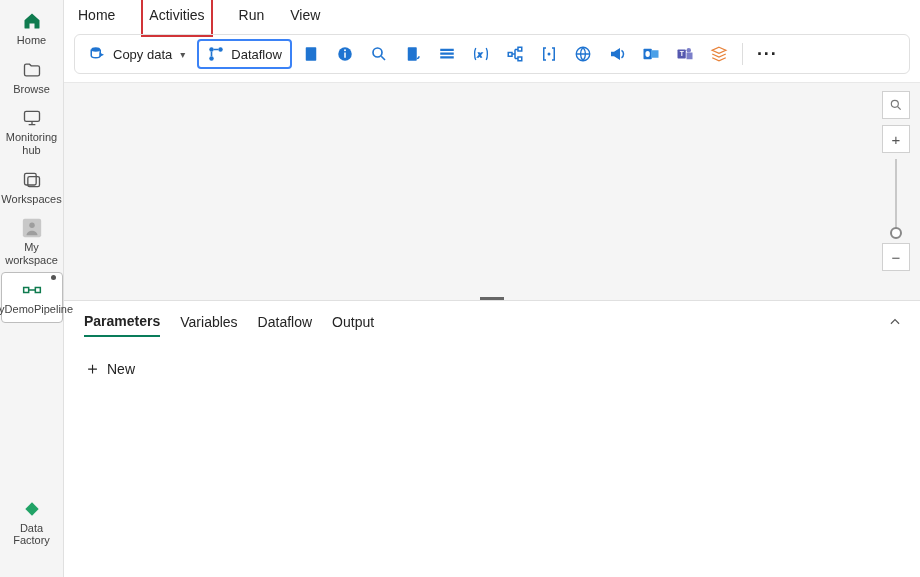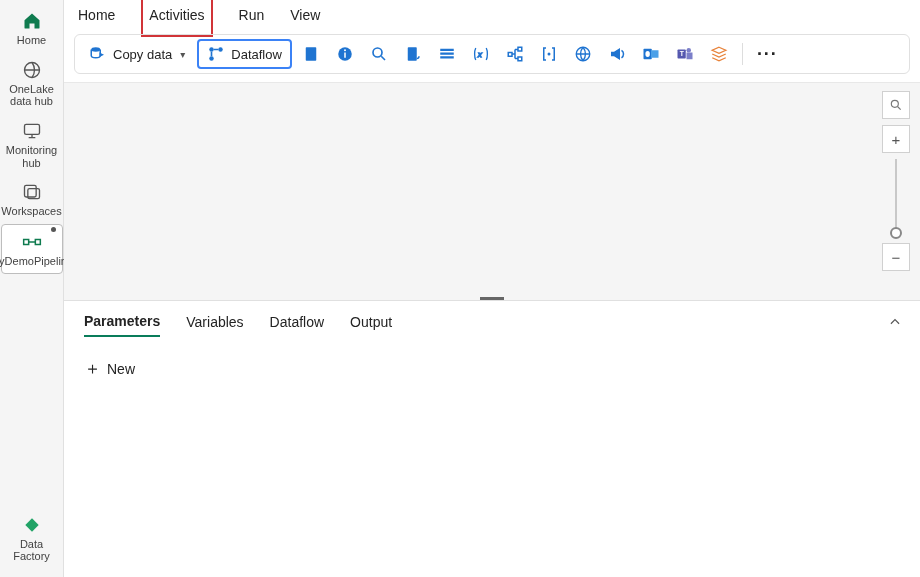--- a/index.html
+++ b/index.html
@@ -5,21 +5,21 @@
   * { box-sizing: border-box; margin: 0; padding: 0; }
   body { font-family: "Segoe UI", sans-serif; font-size: 13px; color: #242424; width: 920px; height: 577px; overflow: hidden; display: flex; background: #fff; }
   
   
   .sidebar { width: 64px; flex-shrink: 0; background: #f5f5f5; border-right: 1px solid #e0e0e0; display: flex; flex-direction: column; align-items: center; padding-top: 4px; }
   .sidebar-item { width: 62px; display: flex; flex-direction: column; align-items: center; padding: 6px 2px; cursor: pointer; font-size: 11px; line-height: 1.15; text-align: center; color: #424242; position: relative; }
   .sidebar-item .ic { width: 22px; height: 22px; display: flex; align-items: center; justify-content: center; margin-bottom: 2px; }
   .sidebar-item.selected { border: 1px solid #bdbdbd; border-radius: 4px; background: #fff; }
   .sidebar-item.selected .ic svg { stroke: #0f7b4f; }
   .sidebar-item .dot { position: absolute; top: 2px; right: 6px; width: 5px; height: 5px; background: #555; border-radius: 50%; }
-  .sidebar-bottom { margin-top: auto; margin-bottom: 8px; }
+  .sidebar-bottom { margin-top: auto; margin-bottom: 24px; }
 
   
   .main { flex: 1; display: flex; flex-direction: column; min-width: 0; }
   
   
   .tabrow { display: flex; align-items: center; height: 30px; padding-left: 14px; gap: 26px; }
   .tab { font-size: 14px; color: #242424; cursor: pointer; padding: 2px 0; }
   .tab.highlight { border: 2px solid #d13438; padding: 12px 6px; }
   
   
@@ -36,21 +36,21 @@
   
   .canvas { position: relative; flex: 0 0 218px; background: #f5f5f5; border-top: 1px solid #e8e8e8; }
   .canvas-ctrls { position: absolute; right: 10px; top: 8px; display: flex; flex-direction: column; align-items: center; }
   .ctrl-box { width: 28px; height: 28px; border: 1px solid #d0d0d0; background: #fff; display: flex; align-items: center; justify-content: center; font-size: 15px; color: #555; cursor: pointer; margin-bottom: 6px; }
   .ctrl-track { width: 2px; height: 74px; background: #c8c8c8; position: relative; }
   .ctrl-knob { position: absolute; bottom: -6px; left: -5px; width: 12px; height: 12px; border: 2px solid #888; border-radius: 50%; background: #fff; cursor: pointer; }
   .canvas-handle { position: absolute; left: 50%; bottom: -1px; width: 24px; height: 4px; background: #666; transform: translateX(-50%); cursor: ns-resize; }
   
   
   .bottom { flex: 1; border-top: 1px solid #e0e0e0; display: flex; flex-direction: column; padding: 12px 20px; position: relative; }
-  .btabs { display: flex; gap: 26px; align-items: center; }
+  .btabs { display: flex; gap: 20px; align-items: center; }
   .btab { font-size: 14px; cursor: pointer; padding-bottom: 6px; }
   .btab.active { font-weight: 600; border-bottom: 2px solid #097c5a; }
   .collapse { position: absolute; right: 18px; top: 14px; cursor: pointer; color: #555; font-size: 14px; }
   .new-btn { display: inline-flex; align-items: center; gap: 6px; margin-top: 20px; font-size: 14px; cursor: pointer; color: #242424; }
   .plus { font-size: 17px; font-weight: 300; }
 
   svg { display: block; }
 </style>
 </head>
 <body>
@@ -60,43 +60,52 @@
     <span class="ic">
       <svg width="20" height="20" viewBox="0 0 24 24" fill="#0f7b4f">
           <path d="M3 11 12 3l9 8v9a1 1 0 0 1-1 1h-5v-6H9v6H4a1 1 0 0 1-1-1z"></path>
         </svg>
     </span>
     <span>Home</span>
   </div>
   <div class="sidebar-item">
     <span class="ic">
       <svg width="20" height="20" viewBox="0 0 24 24" fill="none" stroke="#555" stroke-width="1.6">
-          <circle cx="12" cy="12" r="9"></circle>
-          <path d="M12 3a15 15 0 0 1 0 18M3 12h18"></path>
-        </svg>
-    </span>
-    <span>OneLake data hub</span>
+          <path d="M3 7a2 2 0 0 1 2-2h4l2 2h8a2 2 0 0 1 2 2v8a2 2 0 0 1-2 2H5a2 2 0 0 1-2-2z"></path>
+        </svg>
+    </span>
+    <span>Browse</span>
   </div>
   <div class="sidebar-item">
     <span class="ic">
       <svg width="20" height="20" viewBox="0 0 24 24" fill="none" stroke="#555" stroke-width="1.6">
           <rect x="3" y="4" width="18" height="12" rx="2"></rect>
           <path d="M8 20h8M12 16v4"></path>
         </svg>
     </span>
     <span>Monitoring hub</span>
   </div>
   <div class="sidebar-item">
     <span class="ic">
       <svg width="20" height="20" viewBox="0 0 24 24" fill="none" stroke="#555" stroke-width="1.6">
           <rect x="3" y="4" width="14" height="14" rx="2"></rect>
           <rect x="7" y="8" width="14" height="12" rx="2"></rect>
         </svg>
     </span>
     <span>Workspaces</span>
+  </div>
+  <div class="sidebar-item">
+    <span class="ic">
+      <svg width="22" height="22" viewBox="0 0 24 24" fill="#c8c8c8">
+          <rect x="2" y="2" width="20" height="20" rx="2"></rect>
+          <circle cx="12" cy="9" r="3" fill="#9e9e9e"></circle>
+          <path d="M6 20c0-3 3-5 6-5s6 2 6 5" fill="#9e9e9e"></path>
+        </svg>
+    </span>
+    <span>My workspace</span>
   </div>
   <div class="sidebar-item selected">
     <span class="dot"></span>
     <span class="ic">
       <svg width="20" height="20" viewBox="0 0 24 24" fill="none" stroke="#0f7b4f" stroke-width="1.8">
           <rect x="2" y="9" width="6" height="6"></rect>
           <rect x="16" y="9" width="6" height="6"></rect>
           <path d="M8 12h8"></path>
         </svg>
     </span>

